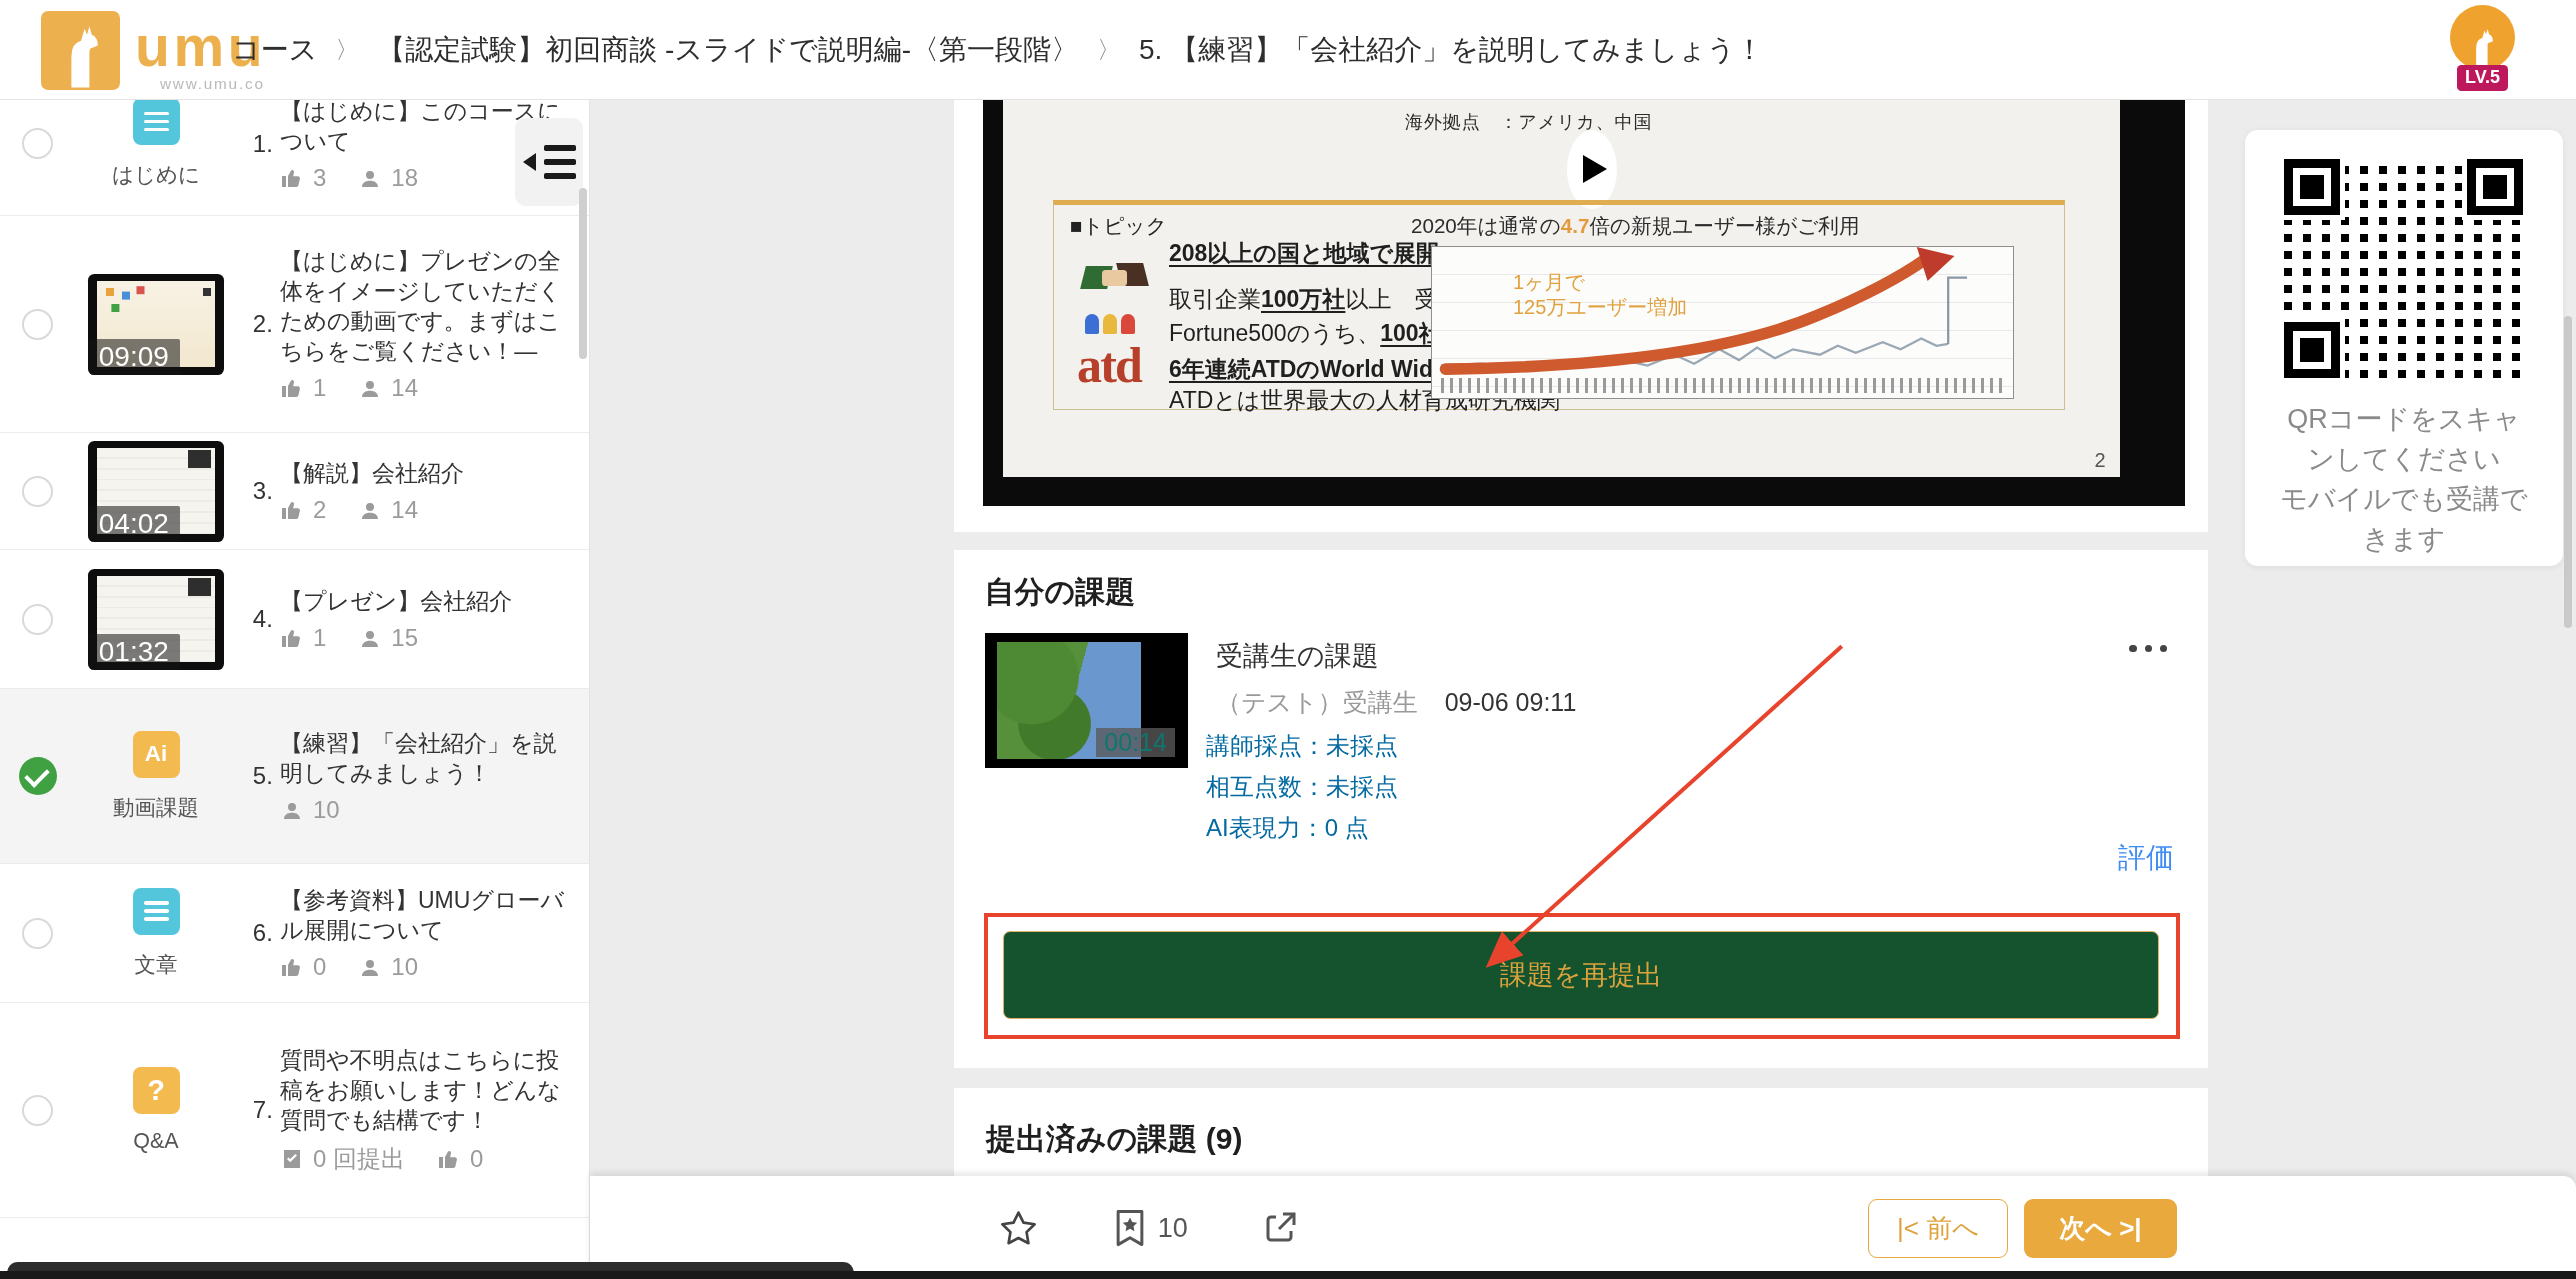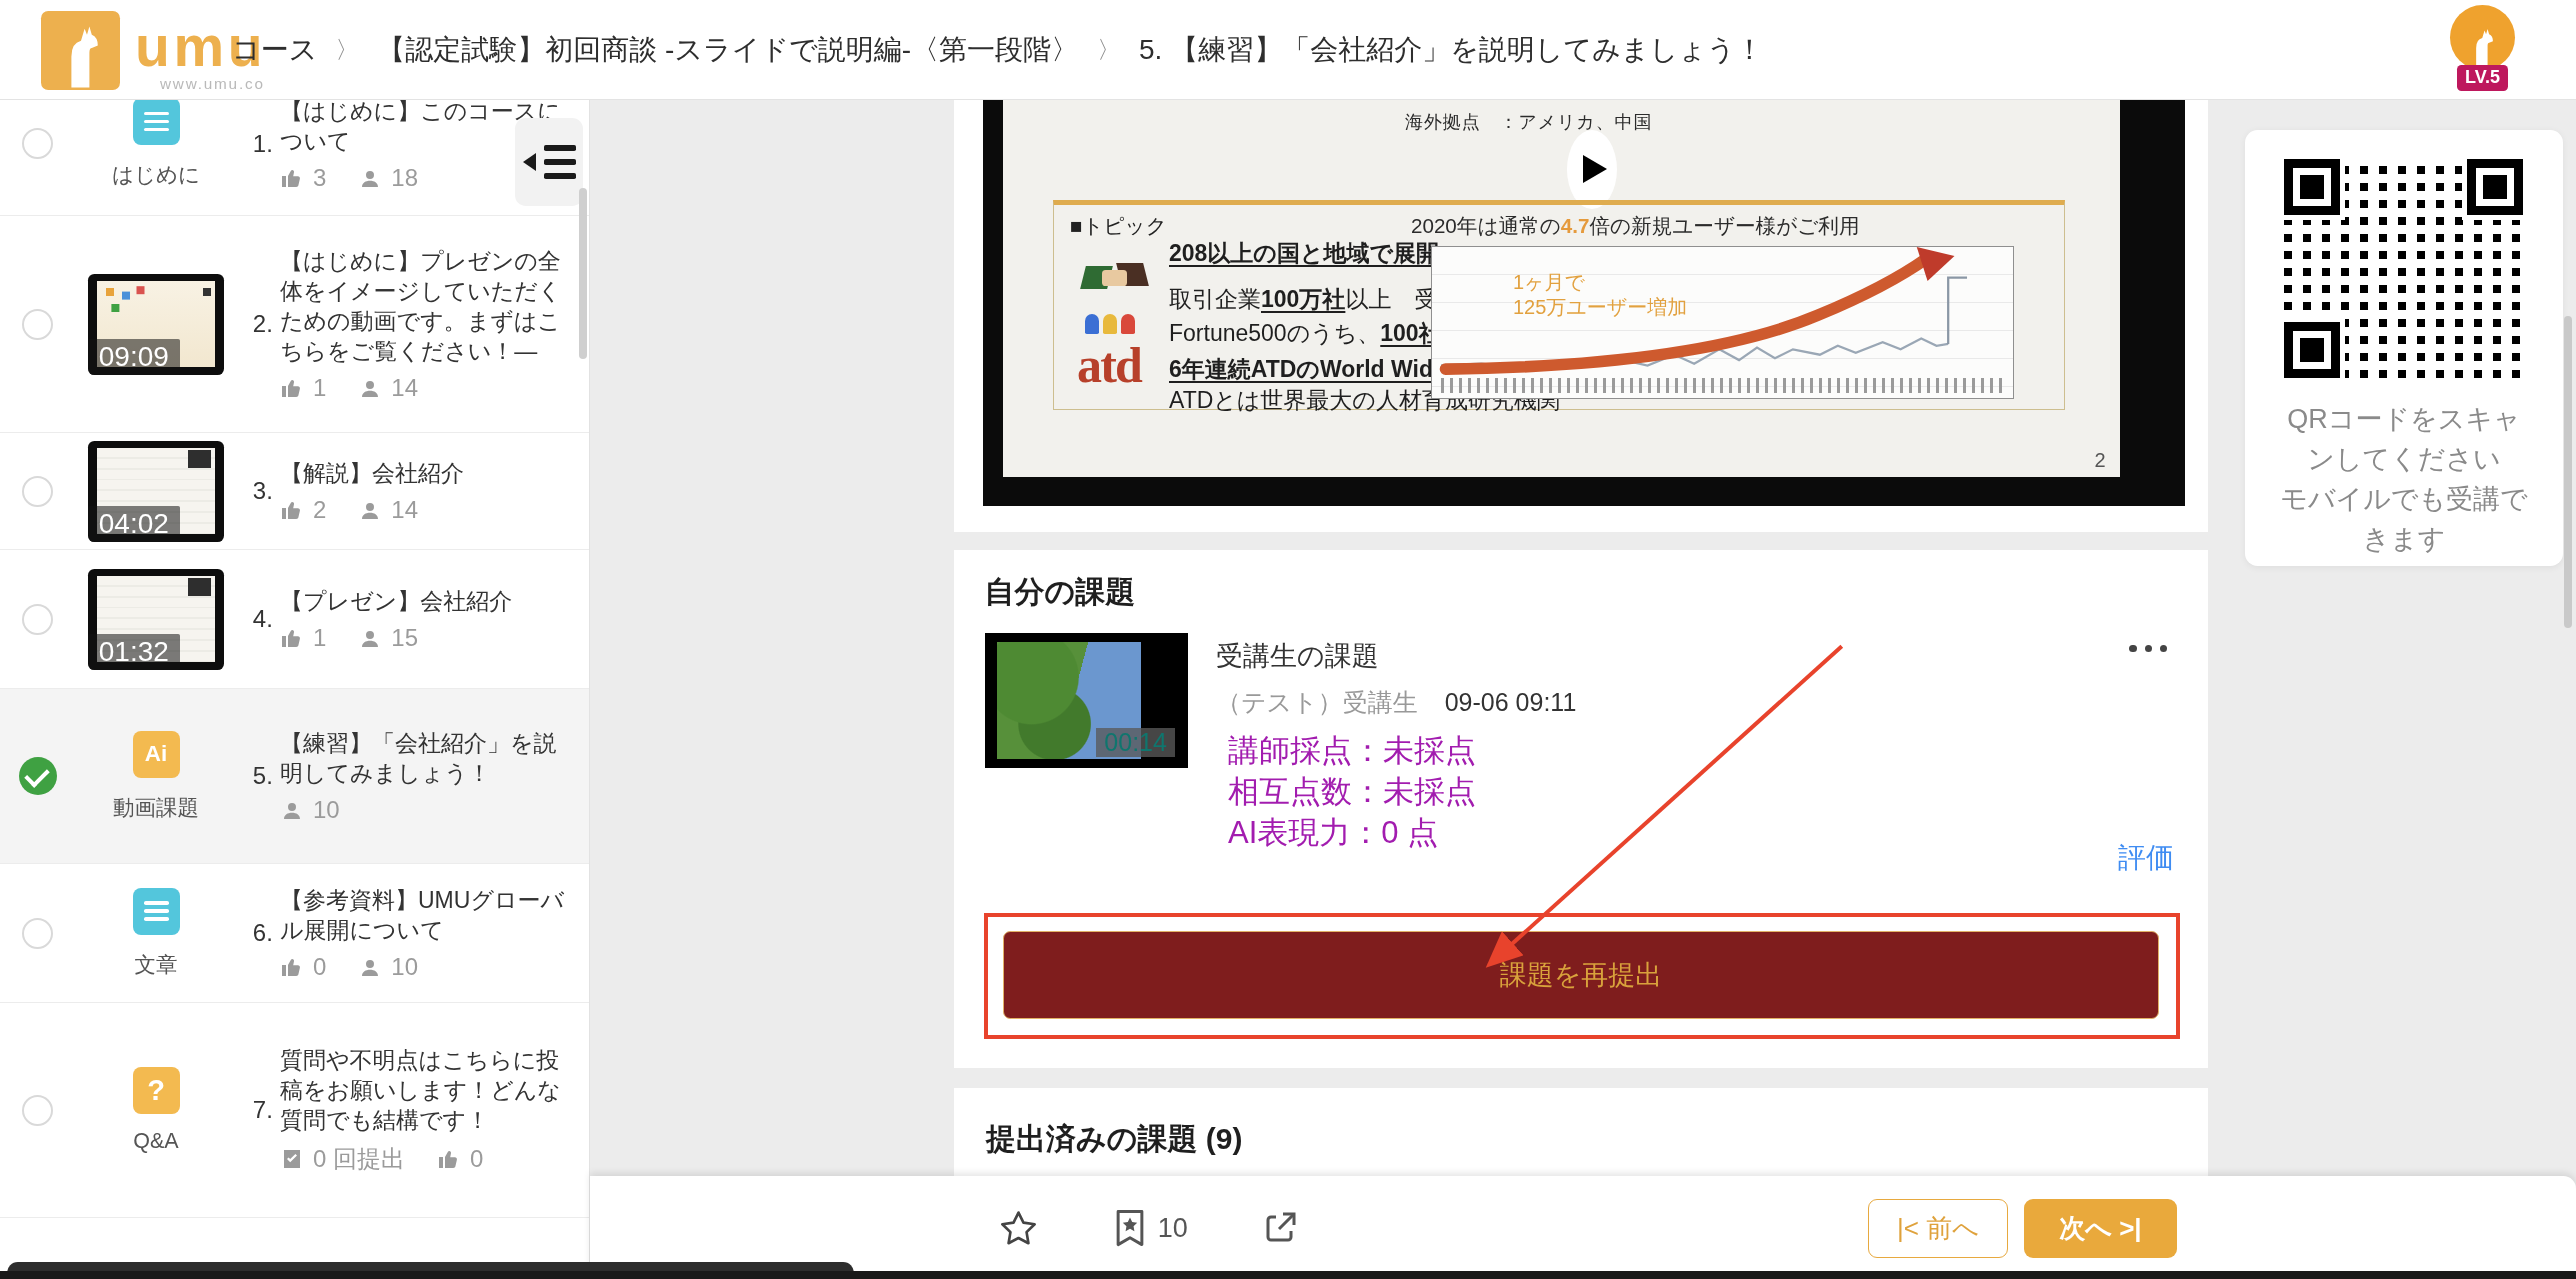--- a/index.html
+++ b/index.html
@@ -92,26 +92,26 @@
   
   .acard{position:absolute;left:954px;top:550px;width:1254px;height:518px;background:#fff}
   .ahead{position:absolute;left:30.5px;top:21.5px;font-size:30px;font-weight:bold;color:#1f1f1f}
   .athumb{position:absolute;left:30.5px;top:83px;width:203px;height:135px;background:#000}
   .athumb .img{position:absolute;left:12.6px;top:9px;width:144px;height:117px;
      background:radial-gradient(circle at 24% 30%,#4e8a33 0 34%,#0000 35%),radial-gradient(circle at 40% 70%,#427a2c 0 30%,#0000 31%),linear-gradient(105deg,#57903a 0 52%,#6b97cf 52%)}
   .adur{position:absolute;right:12.6px;bottom:10.8px;background:rgba(90,90,90,.78);color:#0f766e;font-size:25px;padding:0 8px}
   .atitle{position:absolute;left:262px;top:88px;font-size:27px;color:#333}
   .arow{position:absolute;left:262px;top:136px;font-size:25px;color:#999}
   .arow .time{color:#333;margin-left:20px}
-  .am{position:absolute;left:274px;font-size:31px;color:#a21caf}
+  .am{position:absolute;left:252px;font-size:24px;color:#0369a1}
   .amenu{position:absolute;right:41px;top:95px;display:flex;gap:8px;cursor:pointer}
   .amenu i{width:7.2px;height:7.2px;border-radius:50%;background:#444}
   .aeval{position:absolute;right:34px;top:289px;font-size:28px;color:#3F8CF2;cursor:pointer}
   .redbox{position:absolute;left:30px;top:363px;width:1196px;height:126px;border:4.5px solid #E8432C;box-sizing:border-box}
-  .obtn{position:absolute;left:49px;top:381px;width:1156px;height:88px;background:#7f1d1d;border:1.8px solid #E2B267;border-radius:7.2px;box-sizing:border-box;
+  .obtn{position:absolute;left:49px;top:381px;width:1156px;height:88px;background:#14532d;border:1.8px solid #E2B267;border-radius:7.2px;box-sizing:border-box;
         display:flex;align-items:center;justify-content:center;font-size:27px;color:#D9A23C;cursor:pointer}
 
   
   .scard{position:absolute;left:954px;top:1088px;width:1254px;height:192px;background:#fff}
   .shead{position:absolute;left:32px;top:30.5px;font-size:30px;font-weight:bold;color:#1f1f1f}
 
   
   .foot{position:absolute;left:590px;top:1176px;width:1986px;height:104px;background:#fff;
         box-shadow:0 -2.7px 7.2px rgba(0,0,0,.10);border-radius:0 12.6px 0 0;z-index:20;display:flex;align-items:center;box-sizing:border-box}
   .ficons{display:flex;align-items:center;gap:74px;margin-left:408px}

